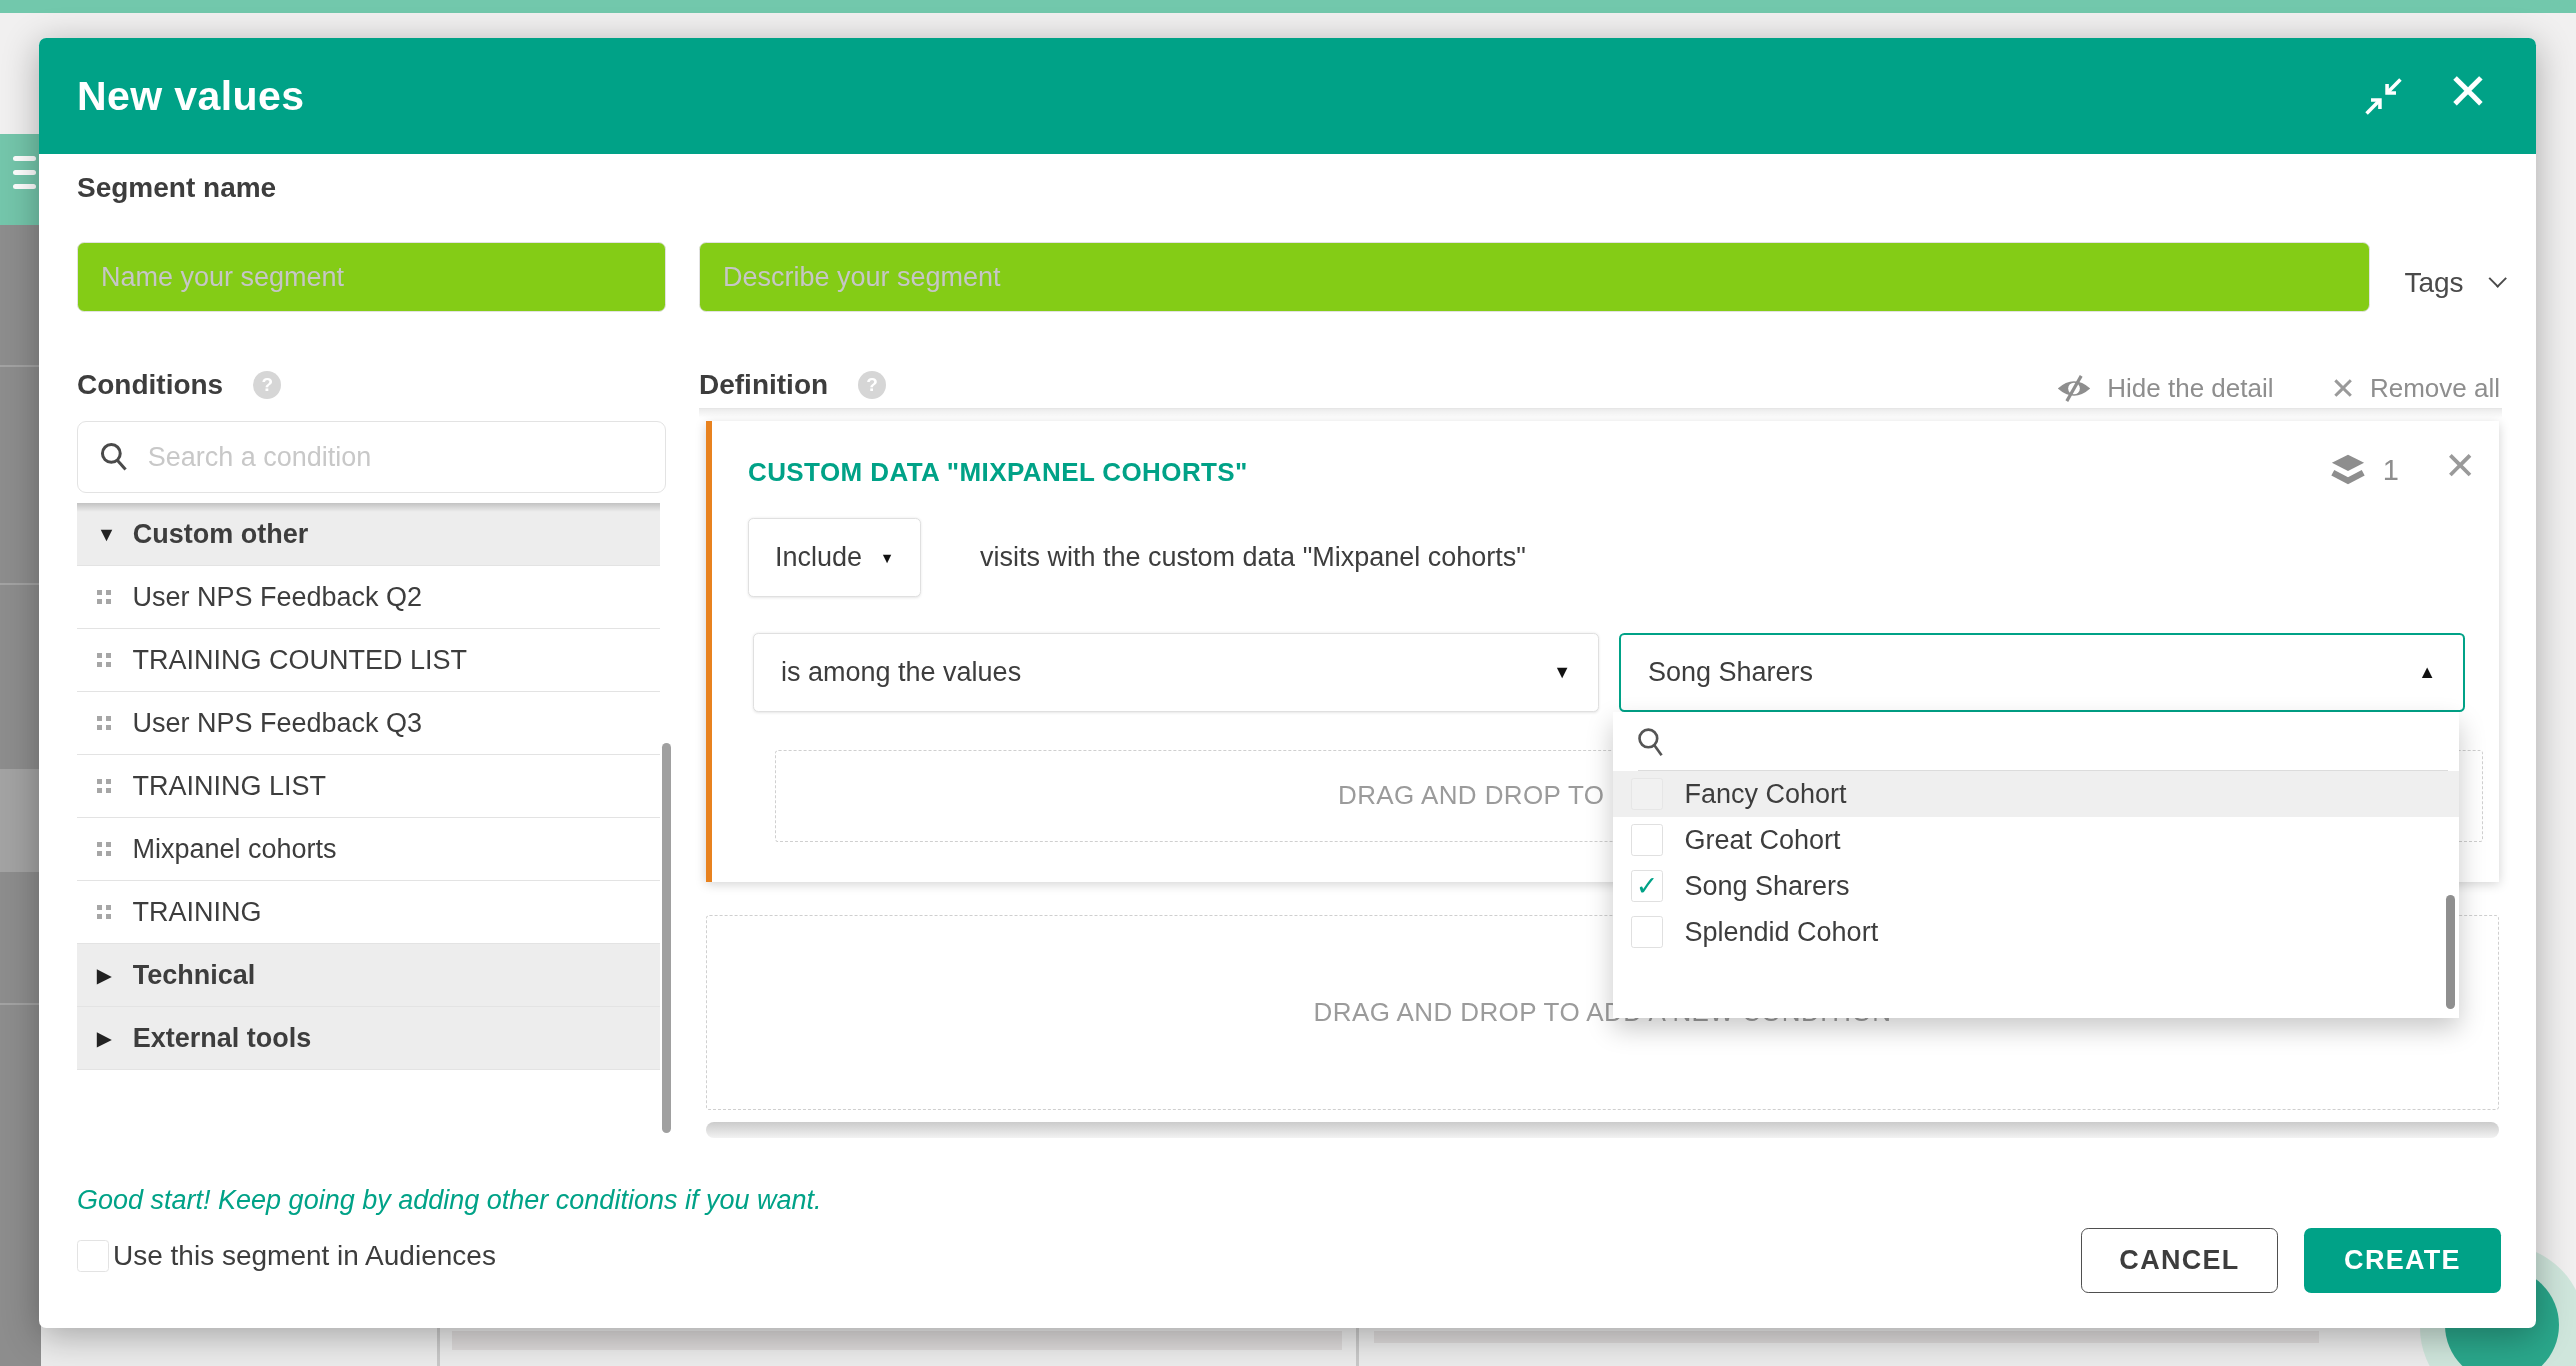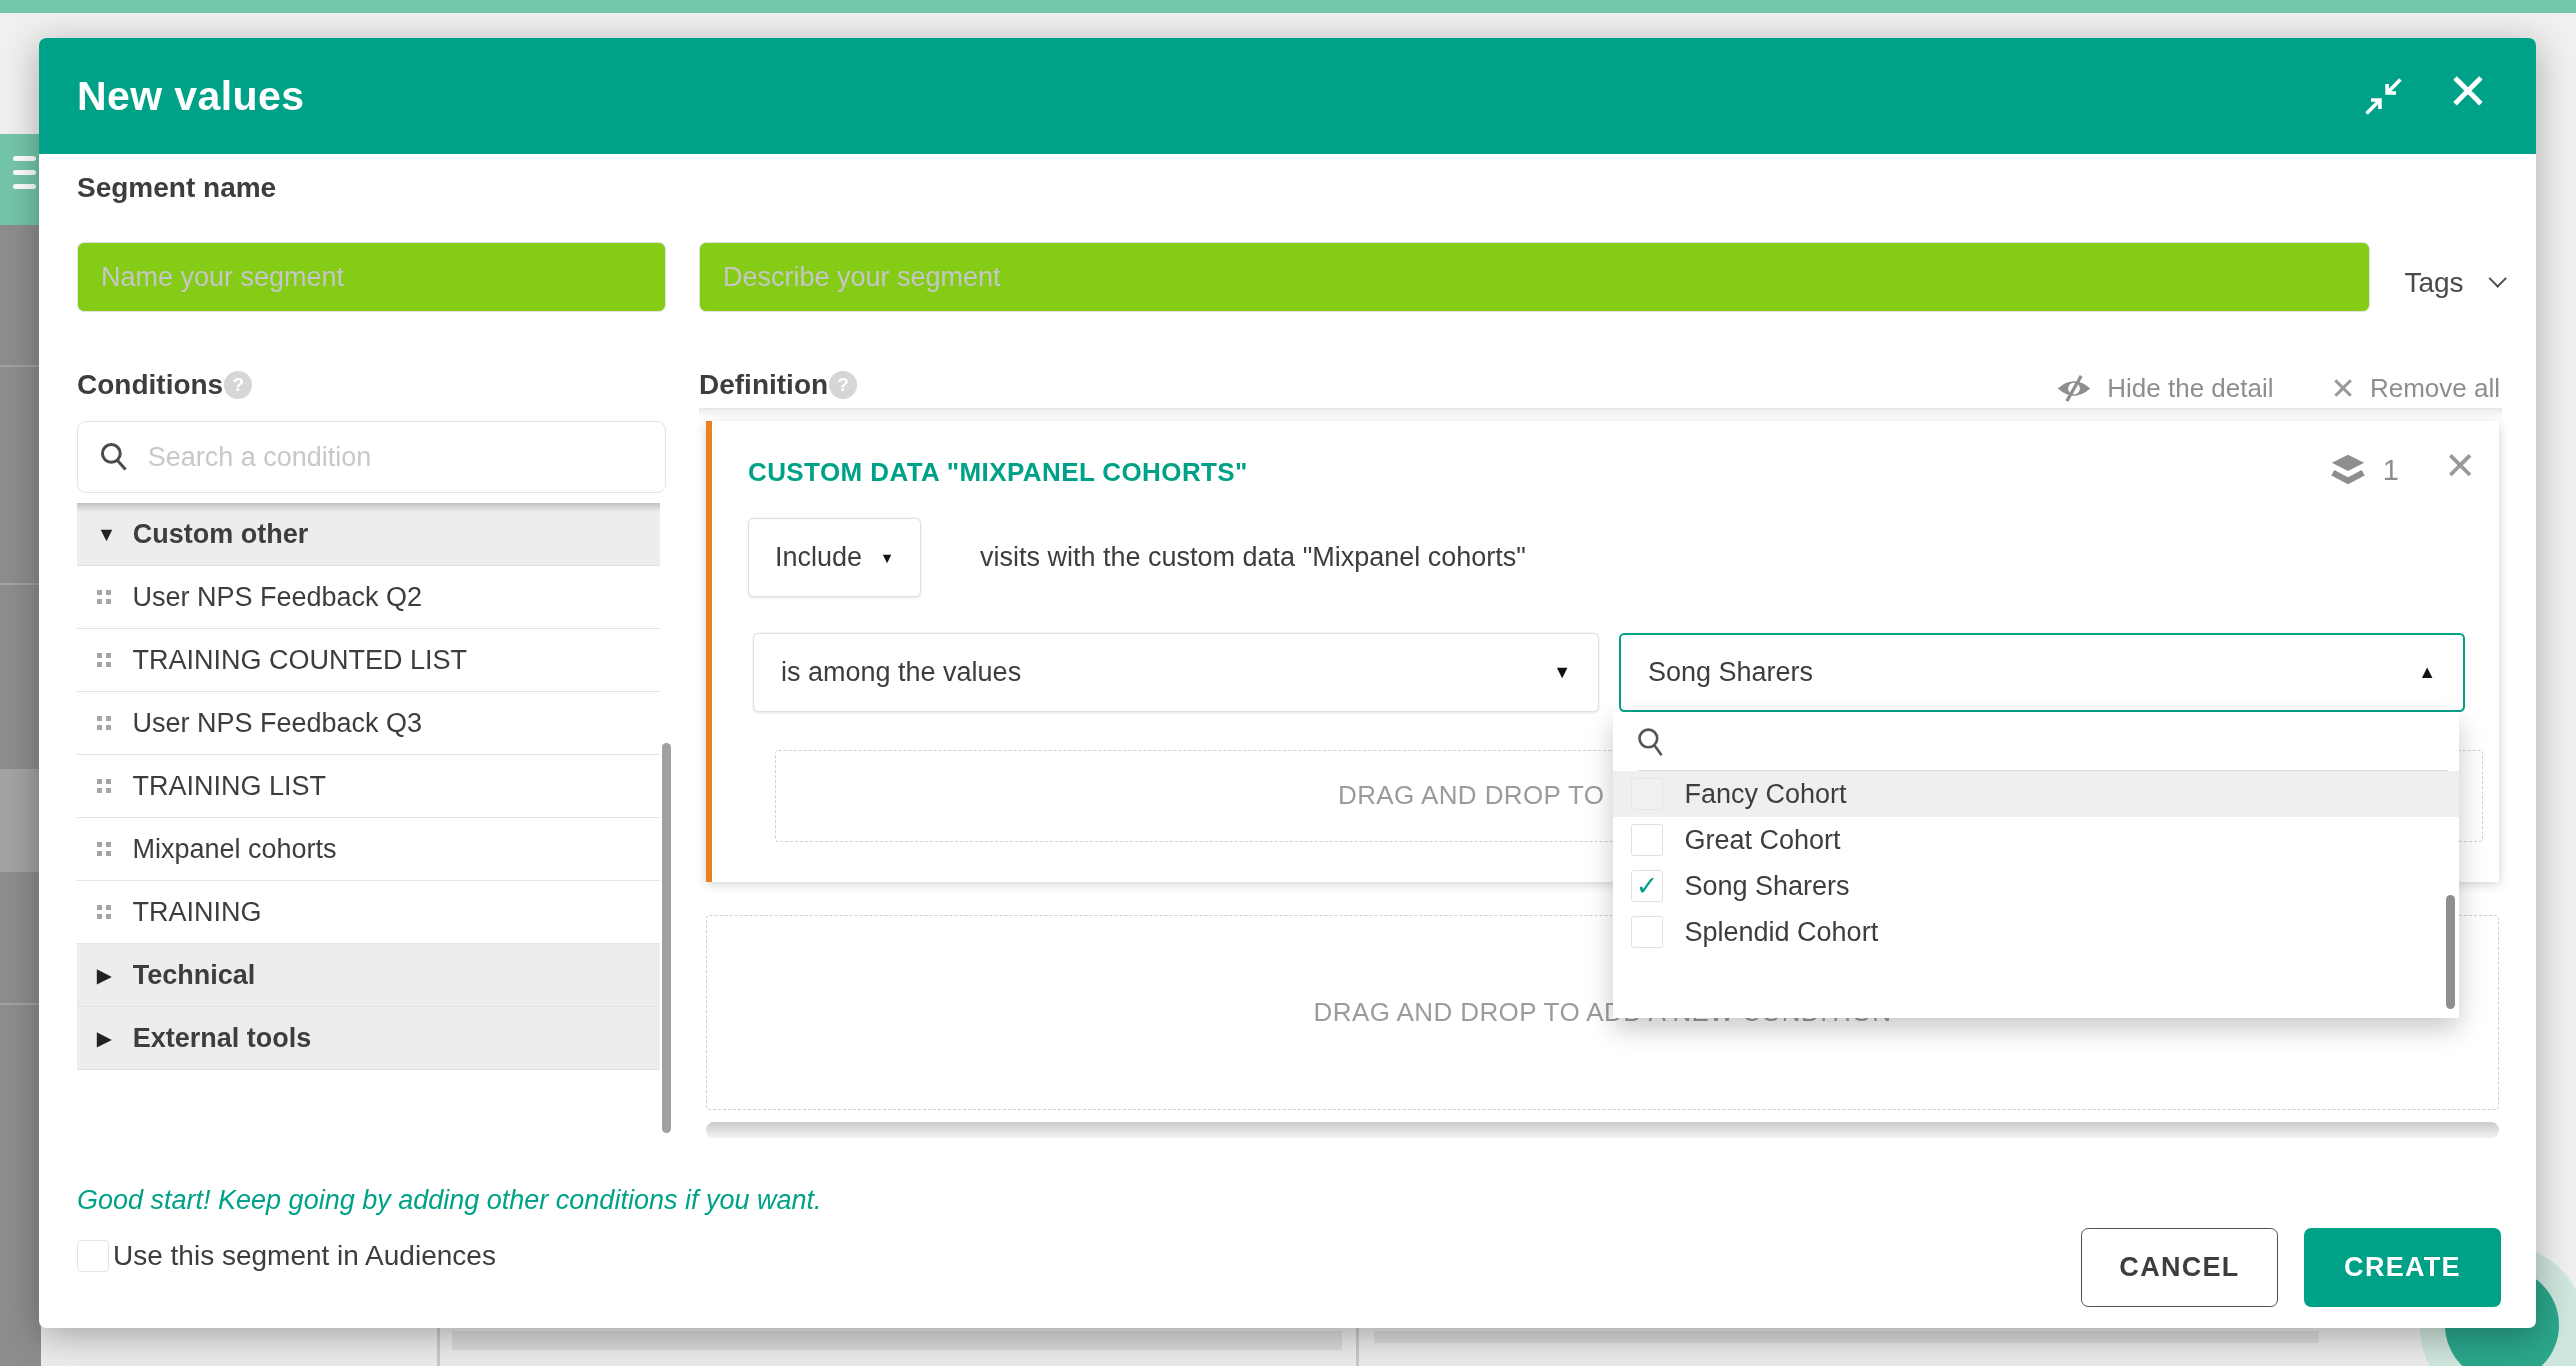--- a/index.html
+++ b/index.html
@@ -32,21 +32,21 @@
   .txt-input{height:70px;border:1.8px solid #e2e2e2;border-radius:7.2px;font-size:27px;color:#3d3d3d;
     padding:0 23px;font-family:inherit;outline:none;background:#84cc16;}
   .txt-input::placeholder{color:#c6c6c6;}
   .name-input{left:38px;top:204px;width:589px;}
   .desc-input{left:660px;top:204px;width:1671px;}
   .tags{top:204px;height:82px;right:32px;display:flex;align-items:center;gap:27px;
     font-size:28px;color:#4a4a4a;cursor:pointer;}
   .chev-down{width:13.4px;height:13.4px;border-right:2.7px solid #4a4a4a;border-bottom:2.7px solid #4a4a4a;
     transform:rotate(45deg) translate(-2.7px,-2.7px);}
 
-  .sec-label{top:327px;height:39px;display:flex;align-items:center;gap:1px;
+  .sec-label{top:327px;height:39px;display:flex;align-items:center;gap:30px;
     font-size:28px;font-weight:700;color:#3d3d3d;}
   .help{width:28px;height:28px;border-radius:50%;background:#d6d6d6;color:#fff;font-size:19px;
     font-weight:700;display:flex;align-items:center;justify-content:center;}
   .def-tools{top:333px;right:36px;display:flex;align-items:center;gap:57px;
     font-size:26px;color:#8e8e8e;}
   .def-tools .tool{display:flex;align-items:center;gap:14.3px;cursor:pointer;}
   .tool .x-glyph{font-size:30px;font-weight:300;color:#9a9a9a;}
   .def-line{left:660px;top:370px;width:1803px;height:0.9px;background:#e6e6e6;}
   .def-line-shadow{left:660px;top:371px;width:1803px;height:9px;
     background:linear-gradient(rgba(0,0,0,.08),rgba(0,0,0,0));}
@@ -73,21 +73,21 @@
   .handle i{position:absolute;width:5.4px;height:5.4px;background:#a6a6a6;}
   .handle i:nth-child(1){left:0;top:0}.handle i:nth-child(2){left:9px;top:0}
   .handle i:nth-child(3){left:0;top:9px}.handle i:nth-child(4){left:9px;top:9px}
   .v-scroll{left:623px;top:705px;width:9px;height:390px;background:#a0a0a0;border-radius:4.5px;z-index:3;}
 
   .hint{left:38px;top:1147px;font-size:27px;font-style:italic;color:#00a287;}
   .aud-row{left:38px;top:1202px;display:flex;align-items:center;gap:4px;}
   .checkbox{width:32px;height:32px;border:1.8px solid #e3e3e3;border-radius:3.6px;background:#fff;cursor:pointer;}
   .aud-label{font-size:28px;color:#3d3d3d;}
 
-  .btn{top:1190px;height:79px;border-radius:7.2px;display:flex;align-items:center;justify-content:center;
+  .btn{top:1190px;height:65px;border-radius:7.2px;display:flex;align-items:center;justify-content:center;
     font-size:27px;font-weight:700;letter-spacing:1.3px;cursor:pointer;}
   .btn-cancel{left:2042px;width:197px;border:1.8px solid #4f4f4f;color:#3d3d3d;background:#fff;}
   .btn-create{left:2265px;width:197px;background:#00a287;color:#fff;}
 
   
   .card{left:667px;top:383px;width:1793px;height:461px;background:#fff;
     border-left:6.3px solid #e8821f;box-shadow:0 2.7px 10.7px rgba(0,0,0,.18);z-index:2;}
   .card-title{left:36px;top:36px;font-size:26px;font-weight:700;color:#00a287;letter-spacing:0.4px;}
   .layers{right:100px;top:32px;display:flex;align-items:center;gap:16px;color:#8e8e8e;font-size:29px;}
   .card-close{right:23px;top:23px;font-size:38px;font-weight:300;color:#9a9a9a;cursor:pointer;}

